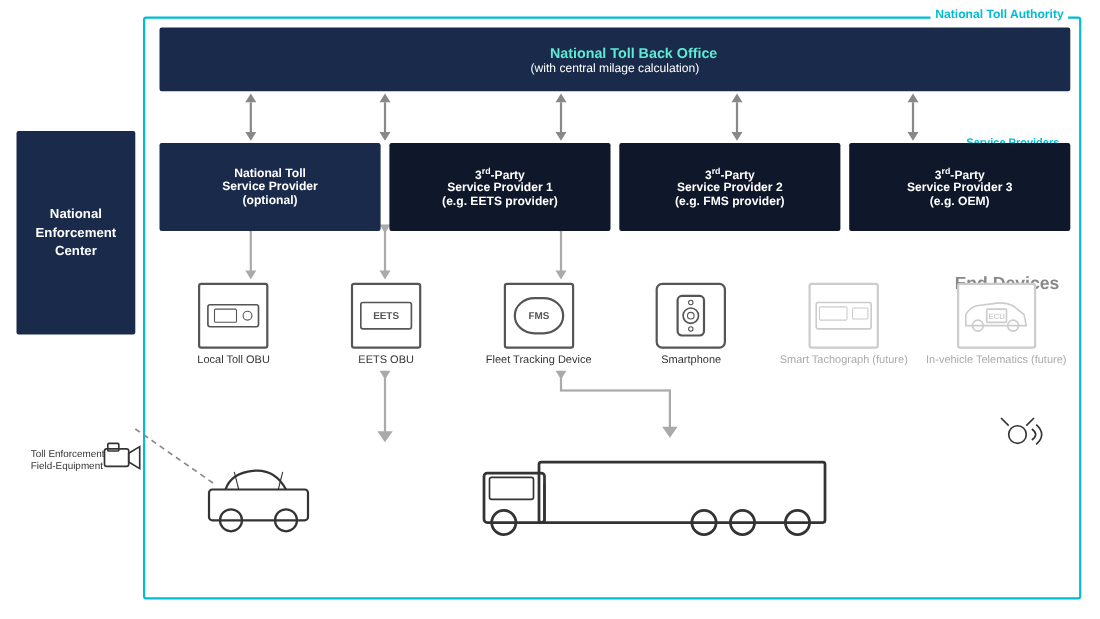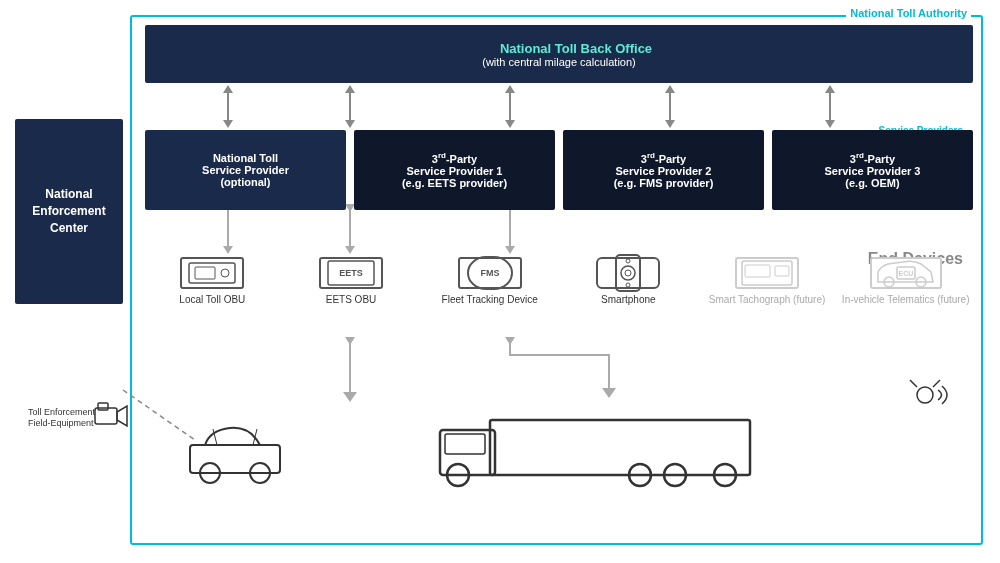--- a/index.html
+++ b/index.html
@@ -144,21 +144,21 @@
     .device-item {
       display: flex;
       flex-direction: column;
       align-items: center;
       gap: 4px;
       flex: 1;
     }
 
     .device-icon-box {
       width: 64px;
-      height: 32px;
+      height: 60px;
       border: 2px solid #555;
       border-radius: 3px;
       display: flex;
       align-items: center;
       justify-content: center;
       font-size: 10px;
       font-weight: bold;
       color: #333;
       background: #fff;
     }

